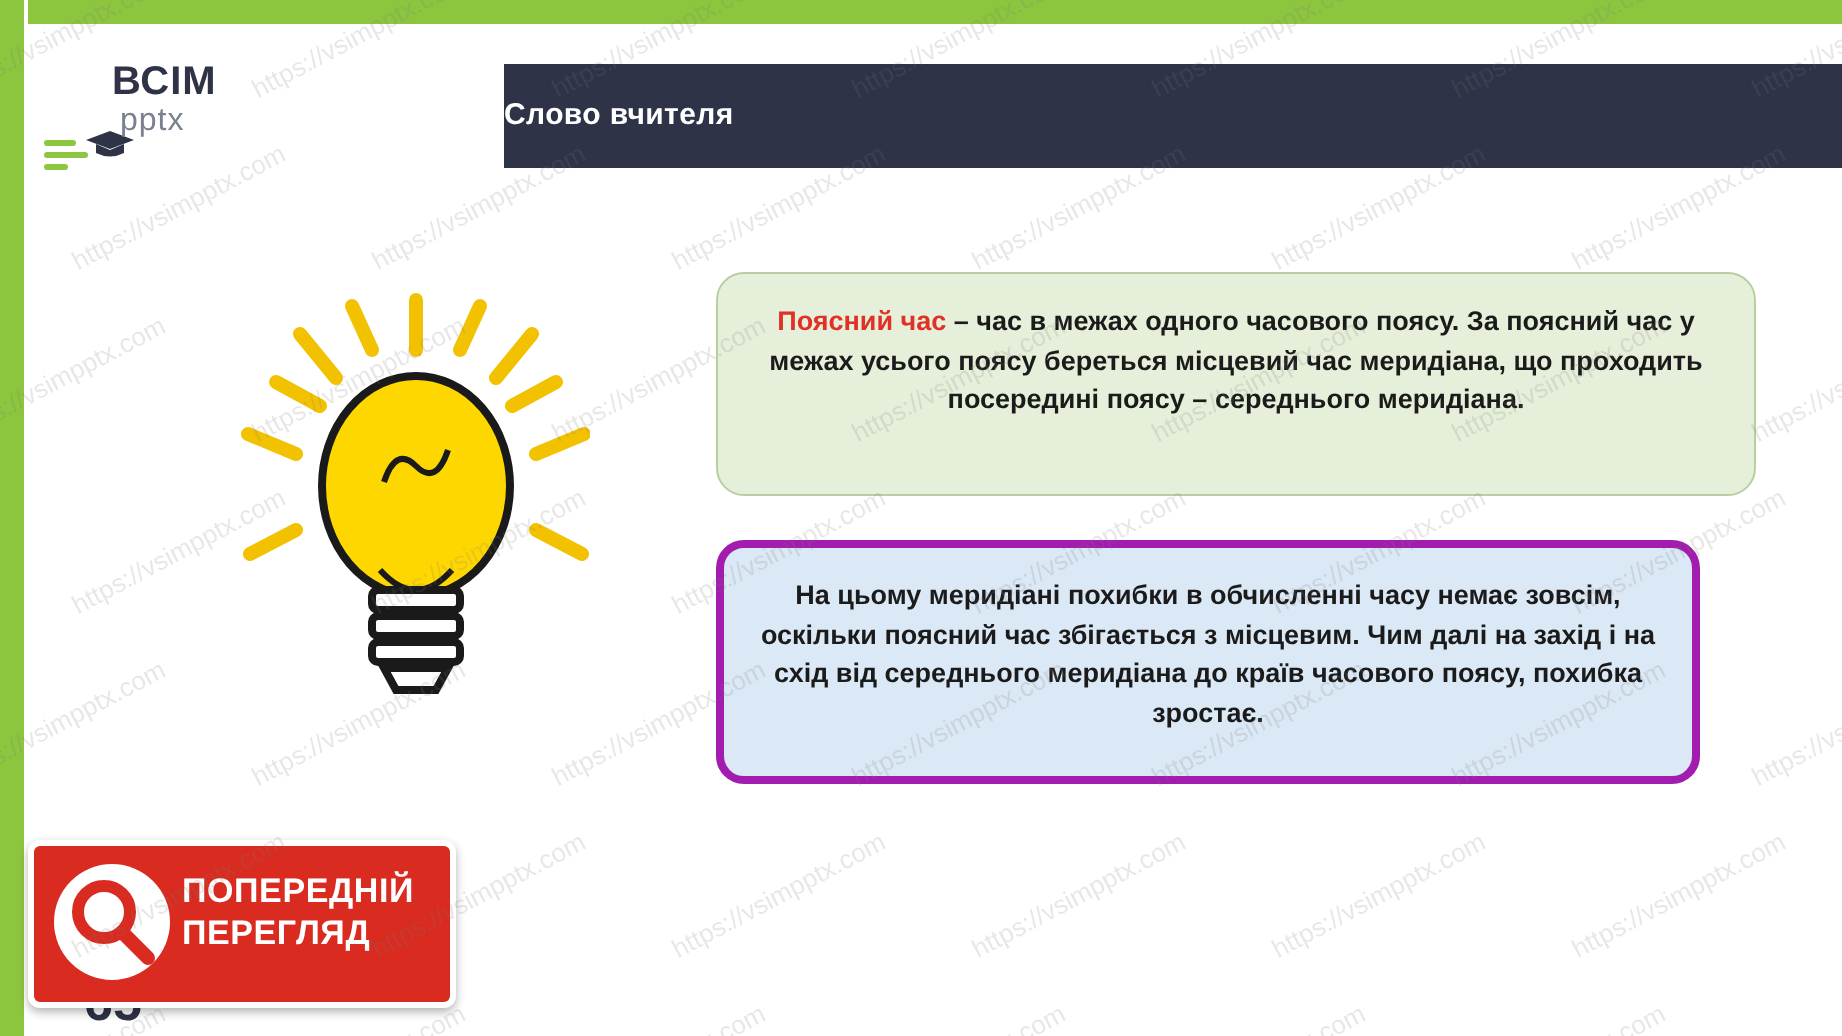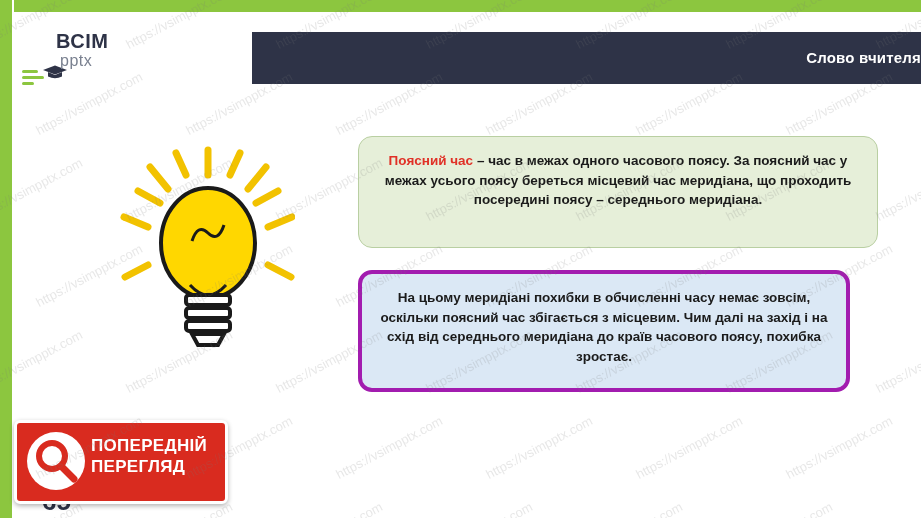--- a/index.html
+++ b/index.html
@@ -52,21 +52,21 @@
     height: 52px;
     background: #2e3347;
   }
   .header-title {
     position: absolute;
     left: 252px;
     top: 32px;
     width: 669px;
     height: 52px;
     line-height: 52px;
-    text-align: right;
+    text-align: left;
     color: #ffffff;
     font-size: 15px;
     font-weight: bold;
     letter-spacing: 0.2px;
   }
   
   .logo-wrap {
     position: absolute;
     left: 14px;
     top: 30px;

